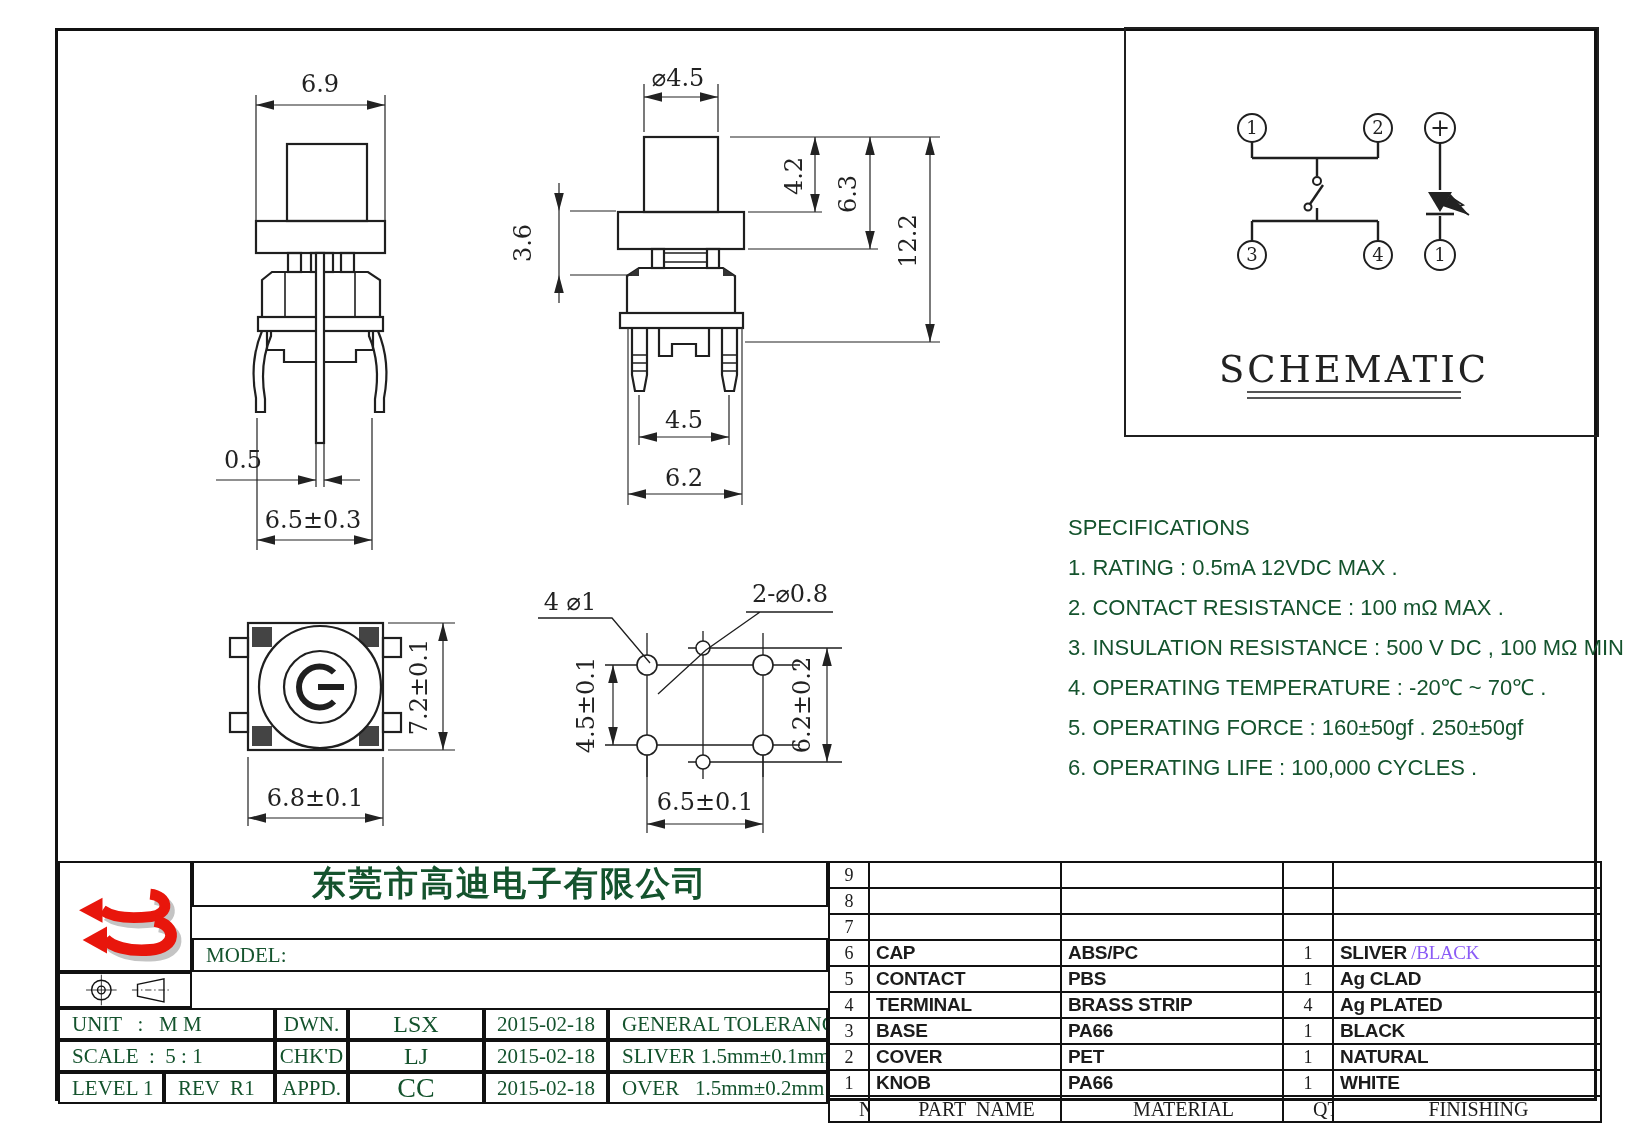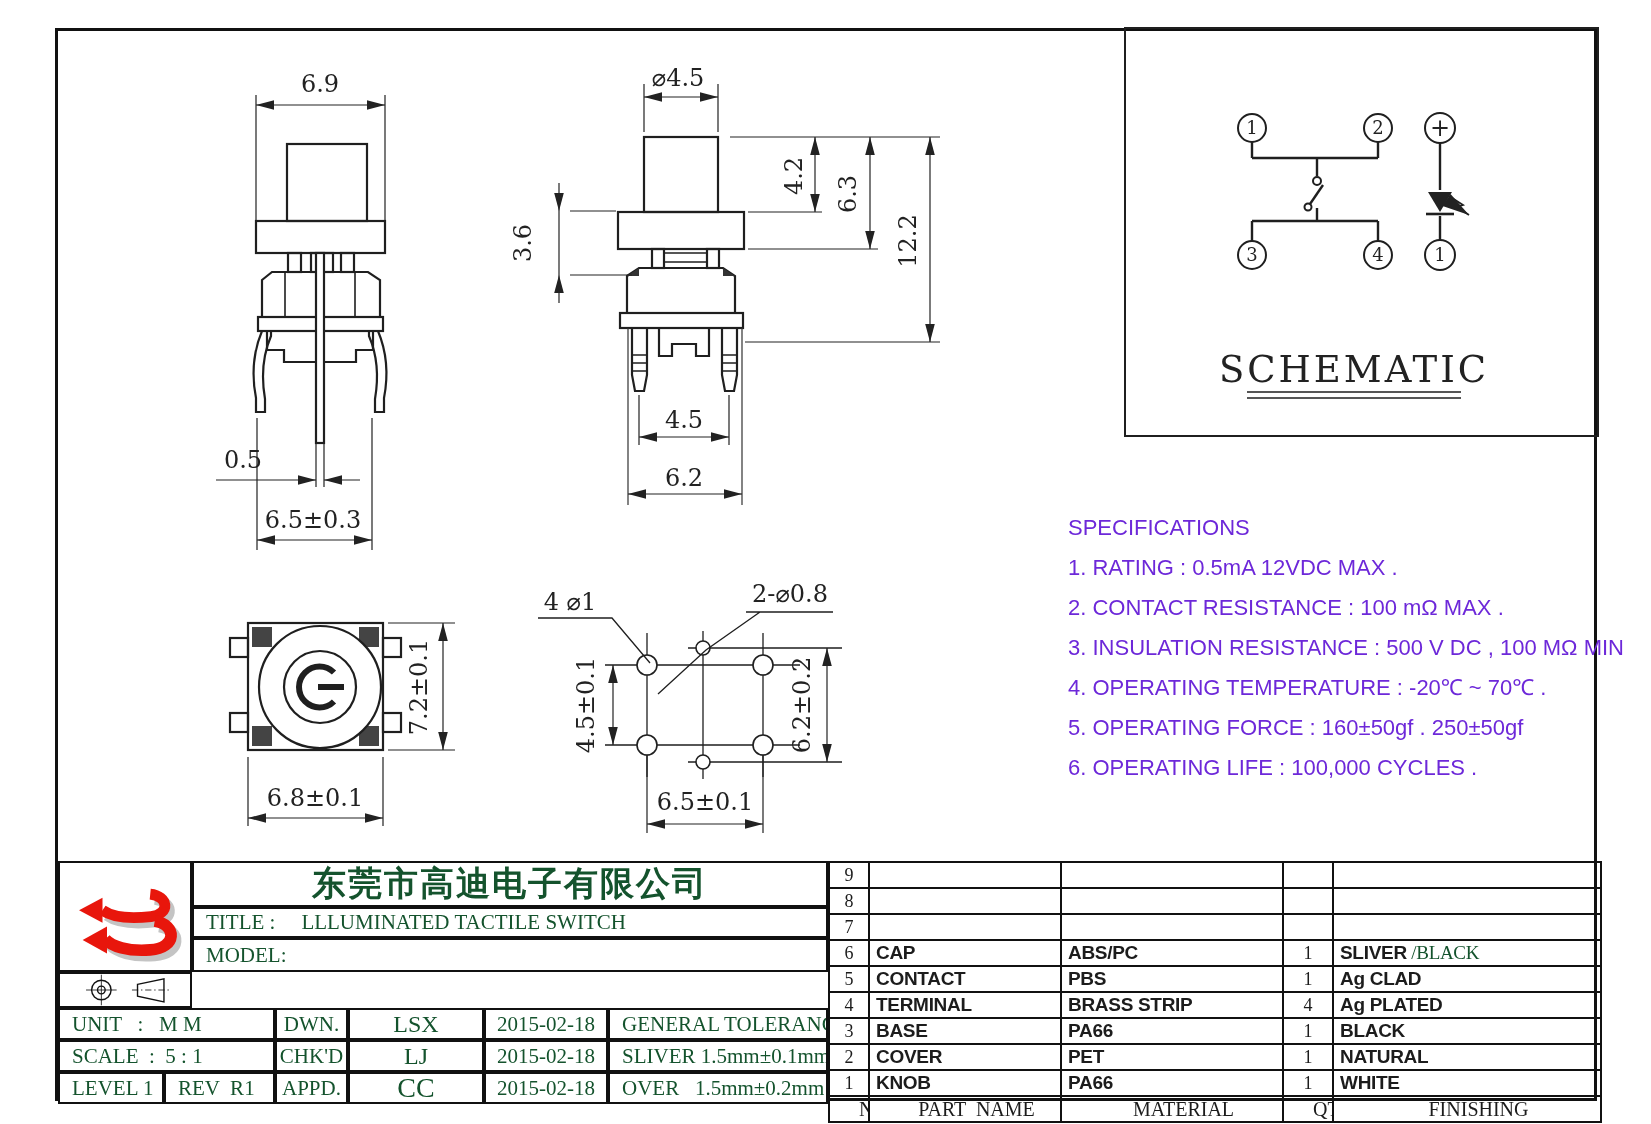--- a/index.html
+++ b/index.html
@@ -6,39 +6,39 @@
   #stage{position:relative;width:1651px;height:1124px;background:#ffffff;overflow:hidden;
          font-family:"Liberation Sans",sans-serif;color:#1f1f1f;}
   .abs{position:absolute;}
   #page-border{left:55px;top:28px;width:1542px;height:1073px;border:3px solid #111;box-sizing:border-box;}
   #drawing-svg{left:0;top:0;width:1651px;height:1124px;}
   svg text{fill:#222;font-family:"DejaVu Serif","Liberation Serif",serif;}
   .dim-t{font-size:24px;}
   .pin-t{font-size:18px;}
   .schem-cap{font-size:37px;letter-spacing:3px;}
   
-  #specs{left:1068px;top:508px;width:560px;font-size:22px;color:#6d28d9;}
+  #specs{left:1068px;top:508px;width:560px;font-size:22px;color:#14532d;}
   #specs .line{height:40px;line-height:40px;white-space:nowrap;}
   
   .cell{position:absolute;border:2px solid #111;box-sizing:border-box;background:#fff;
         font-family:"Liberation Serif","DejaVu Serif",serif;font-size:21px;color:#14532d;
         display:flex;align-items:center;white-space:pre;overflow:hidden;}
   .cell.center{justify-content:center;}
   .cell.pad{padding-left:12px;}
   #company-cell{font-family:"Liberation Sans",sans-serif;font-weight:bold;font-size:34px;justify-content:center;letter-spacing:2px;}
   #title-cell span.val{margin-left:26px;}
   
   #parts{left:828px;top:861px;width:772px;height:243px;border-collapse:collapse;table-layout:fixed;
          font-family:"Liberation Serif","DejaVu Serif",serif;}
   #parts td{border:2px solid #111;padding:0 6px;height:24px;overflow:hidden;white-space:pre;font-size:18px;color:#1c1c1c;}
   #parts td.no{text-align:center;}
   #parts td.b{font-family:"Liberation Sans",sans-serif;font-weight:bold;font-size:19px;letter-spacing:-0.3px;}
   #parts td.qty{text-align:center;}
   #parts tr.hdr td{text-align:center;font-size:20px;padding-left:29px;}
-  .thin-val{font-family:"Liberation Serif",serif;font-weight:normal;color:#14532d;}
+  .thin-val{font-family:"Liberation Serif",serif;font-weight:normal;color:#8b5cf6;}
 </style>
 </head>
 <body>
 
 <div id="stage">
 
   <div id="page-border" class="abs"></div>
 
   <svg id="drawing-svg" class="abs" viewBox="0 0 1651 1124">
     <defs>
@@ -217,23 +217,20 @@
       <g stroke="#111" fill="none" stroke-width="2">
         <circle cx="36" cy="23" r="14"></circle>
           <circle cx="36" cy="23" r="5.5"></circle>
         <path d="M14,23 H58 M36,1 V45" stroke-width="1.2"></path>
         <path d="M88,15 L126,7 V40 L88,32 Z"></path>
         <path d="M80,23 H134" stroke-width="1.2" stroke-dasharray="9 4 2 4"></path>
       </g>
     </svg>
   </div>
   <div id="company-cell" class="cell" style="left:192px;top:861px;width:636px;height:46px;">东莞市高迪电子有限公司</div>
-  <div id="title-cell" class="cell pad" style="left:192px;top:907px;width:636px;height:31px;">
-    <span>TITLE :</span><span class="val">LLLUMINATED TACTILE SWITCH</span>
-  </div>
   <div class="cell pad" style="left:192px;top:938px;width:636px;height:34px;">MODEL:</div>
   <div class="cell pad" style="left:192px;top:1013px;width:636px;height:36px;">DRAWING NO. :</div>
 
   <div class="cell pad" style="left:58px;top:1008px;width:217px;height:32px;">UNIT   :   M M</div>
   <div class="cell center" style="left:275px;top:1008px;width:73px;height:32px;">DWN.</div>
   <div class="cell center" style="left:348px;top:1008px;width:136px;height:32px;font-size:24px;">LSX</div>
   <div class="cell center" style="left:484px;top:1008px;width:124px;height:32px;">2015-02-18</div>
   <div class="cell pad" style="left:608px;top:1008px;width:220px;height:32px;">GENERAL TOLERANCE</div>
 
   <div class="cell pad" style="left:58px;top:1040px;width:217px;height:32px;">SCALE  :  5 : 1</div>

